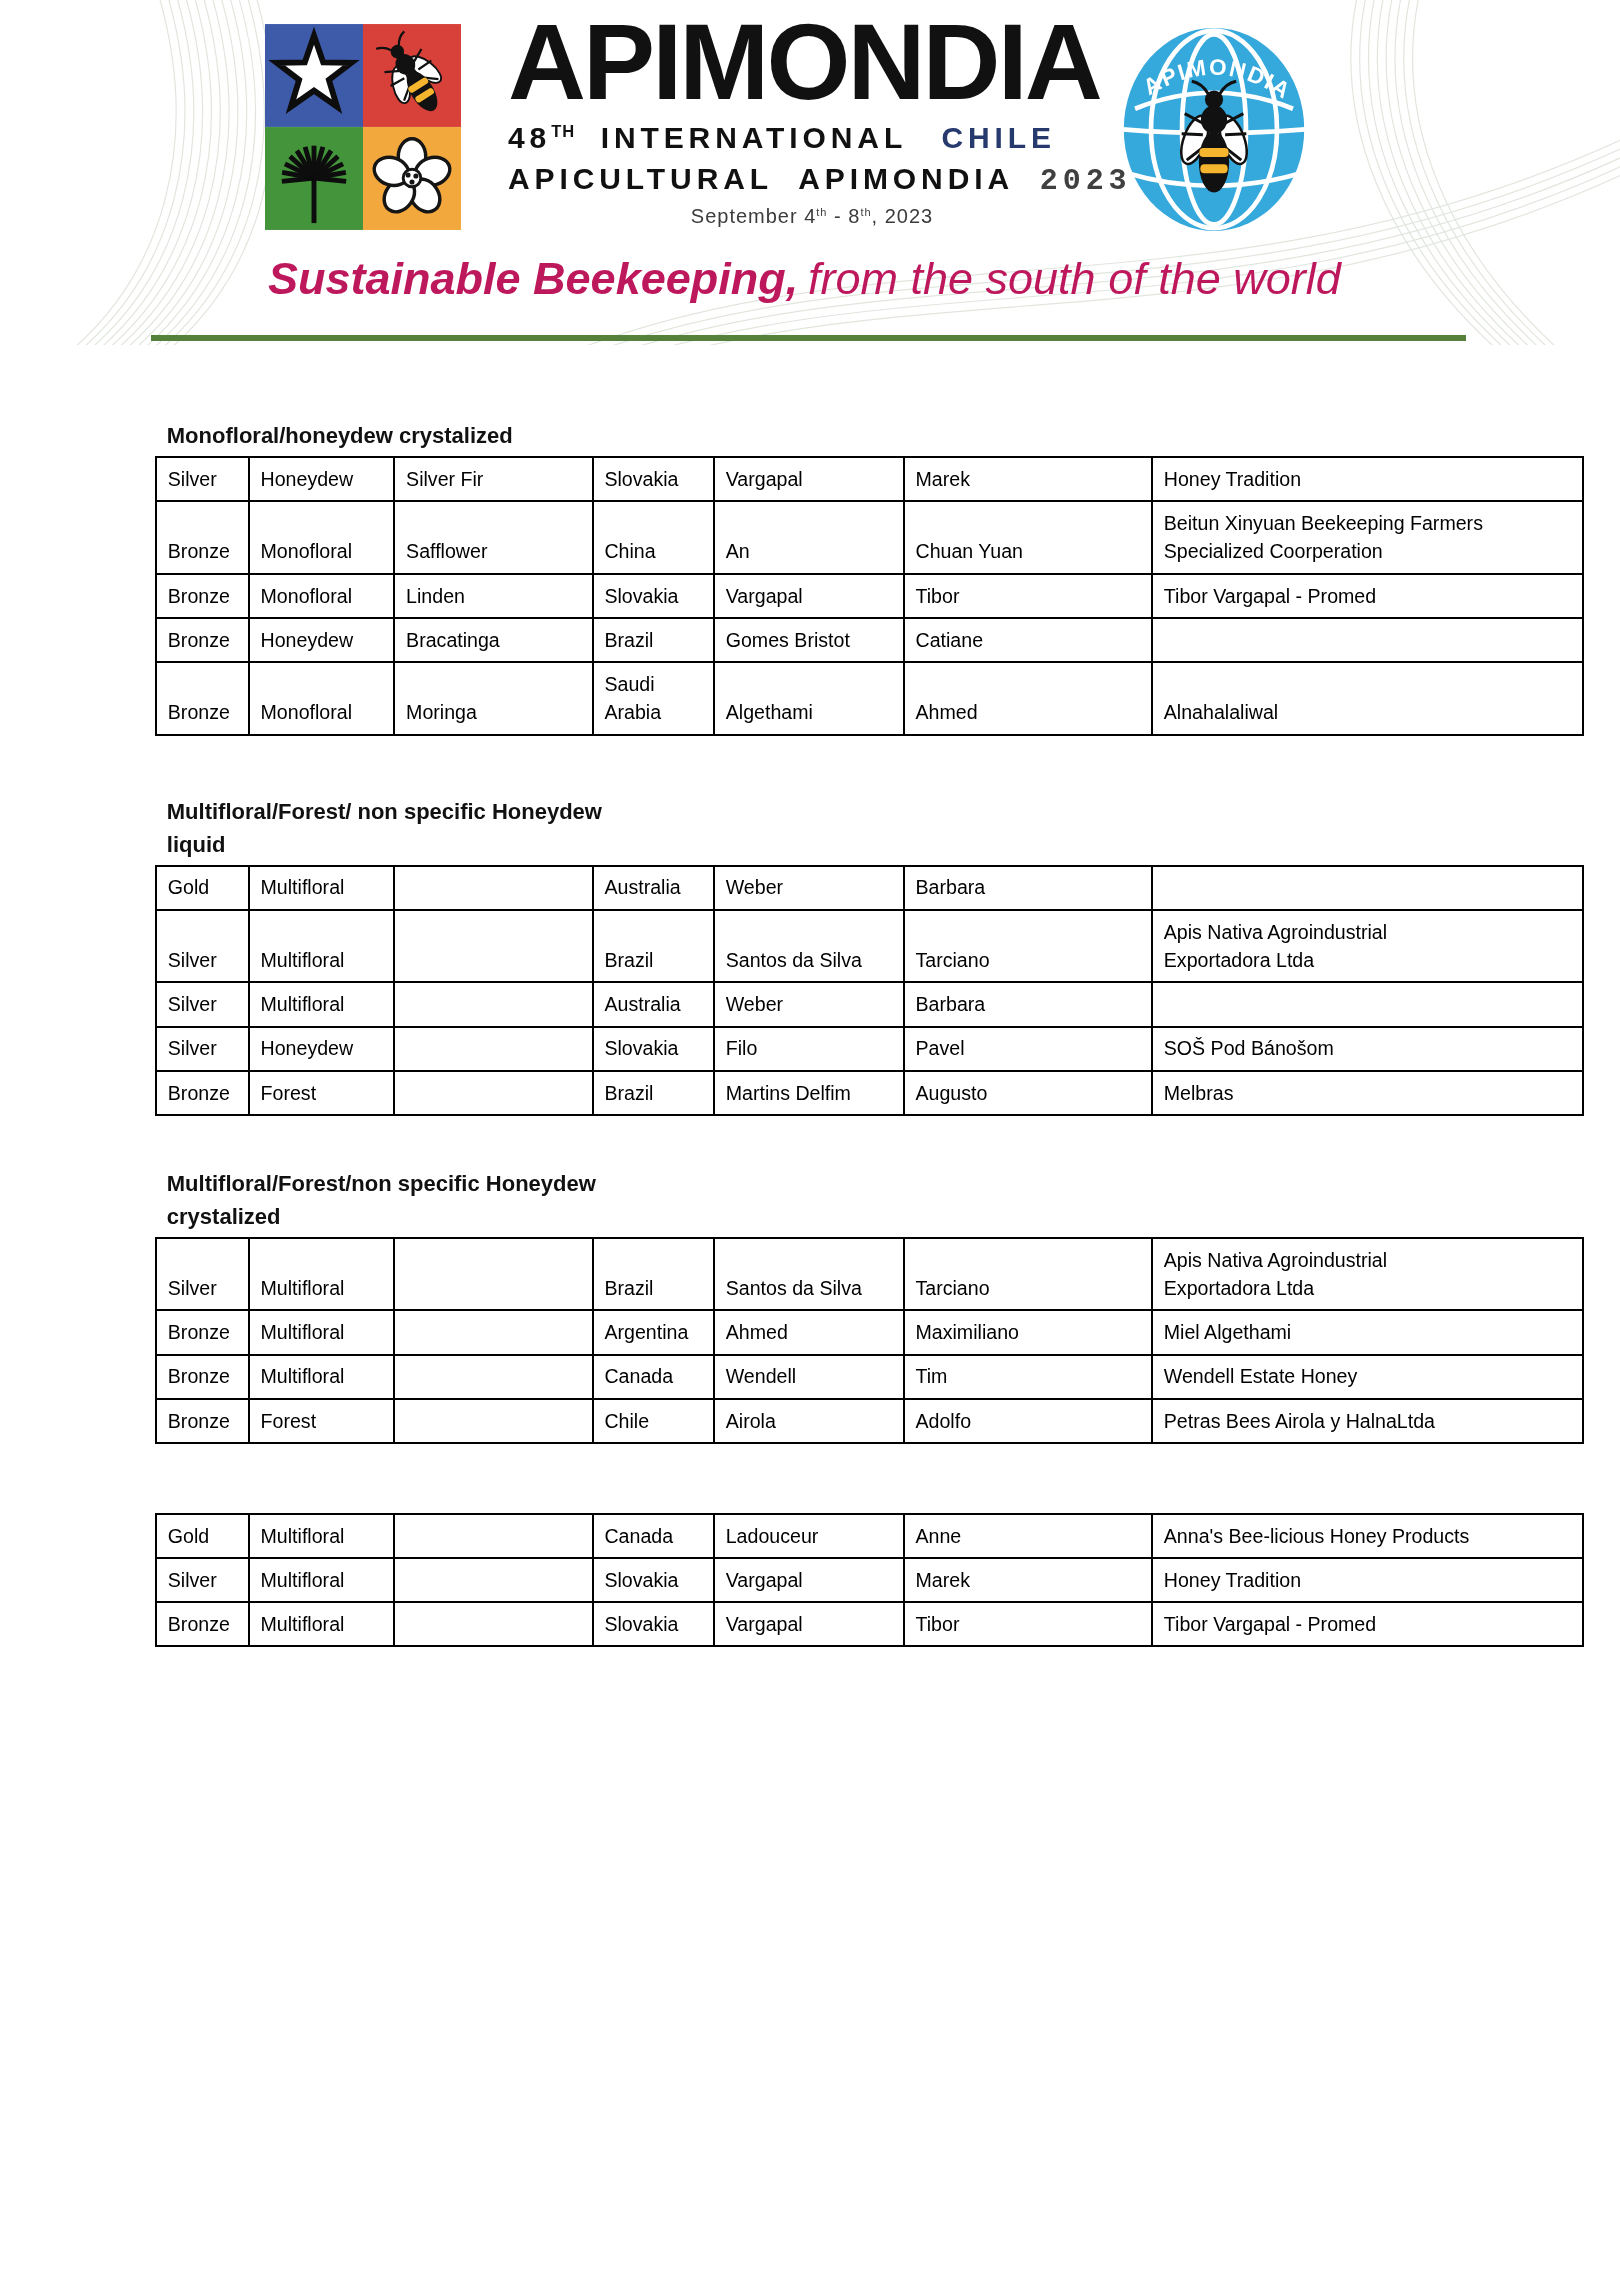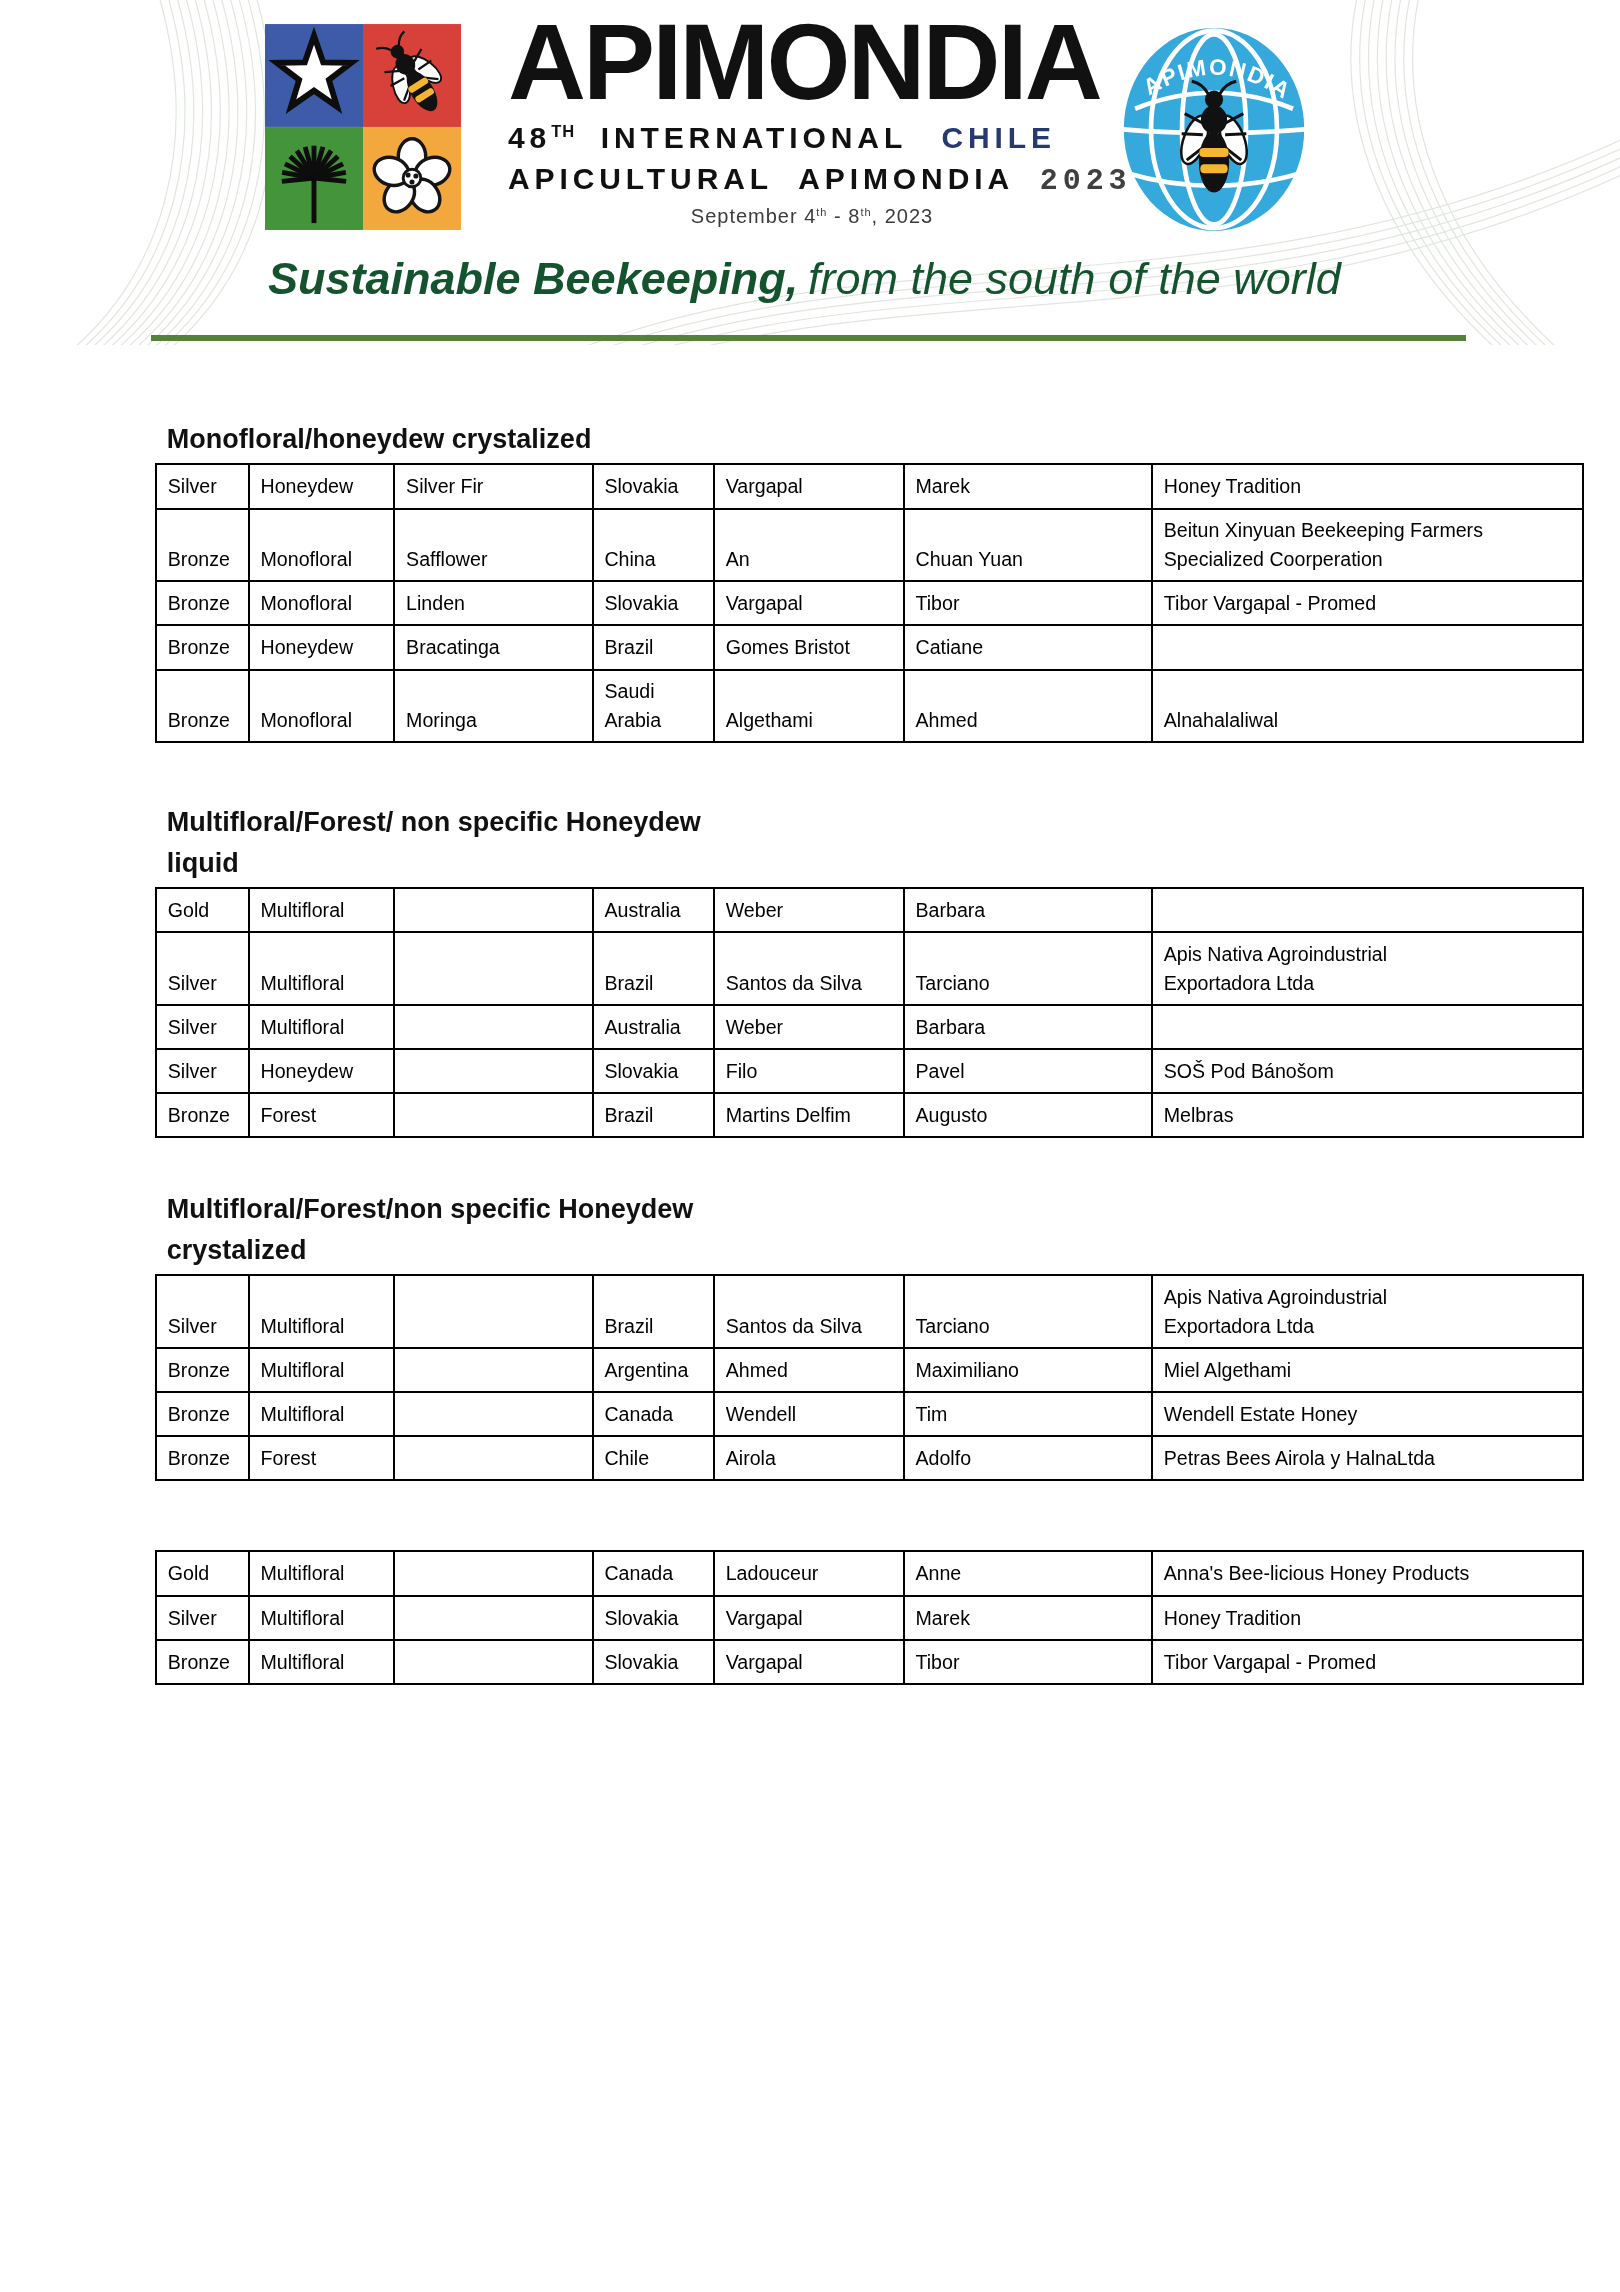--- a/index.html
+++ b/index.html
@@ -24,27 +24,27 @@
   .congress-line .gap { margin-right:25.5px; }
   .chile { color:#273a6e; }
   .year { color:#404040;font-family:Liberation Mono, monospace; }
   .sup { font-size:0.55em; vertical-align:0.65em; letter-spacing:1px; }
   .congress-line2 { margin-top:6.9px; font-size:30px; font-weight:bold; color:#111;
     letter-spacing:4.9px; word-spacing:13.7px; white-space:nowrap; }
   .dates-line { margin-top:6.9px; font-size:20px; color:#3c3c3c; text-align:center;
     letter-spacing:1px; }
   .globe { left:1120px; top:19.6px; width:188px; height:216px; }
   .globe svg { display:block; width:100%; height:100%; }
-  .tagline { left:268px; top:253px; font-style:italic; font-size:45px; color:#14532d;
+  .tagline { left:268px; top:253px; font-style:italic; font-size:45px; color:#be185d;
     white-space:nowrap; }
   .tagline b { font-weight:bold; margin-right:9.8px; }
   .green-rule { left:151px; top:335px; width:1315px; height:5.9px; background:#55813a; }
   
   .content { position:relative; z-index:2; padding-left:155px; }
-  .sec-title { font-size:27px; font-weight:bold; line-height:1.5; padding-left:11.8px;
+  .sec-title { font-size:22px; font-weight:bold; line-height:1.5; padding-left:11.8px;
     white-space:pre-line; color:#111; }
   table.awards { border-collapse:collapse; table-layout:fixed; width:1429px;
     border:2.9px solid #000; margin-top:3.9px; }
   table.awards td { border:2px solid #000; vertical-align:bottom;
     padding:6.9px 10.8px; font-size:19.6px; line-height:1.45; white-space:pre-line;
     overflow:hidden; }
   .page-number { position:absolute; left:1431px; top:2156px; z-index:2;
     font-family:"Liberation Serif", serif; font-size:29px; color:#000000; }
 </style>
 </head>

